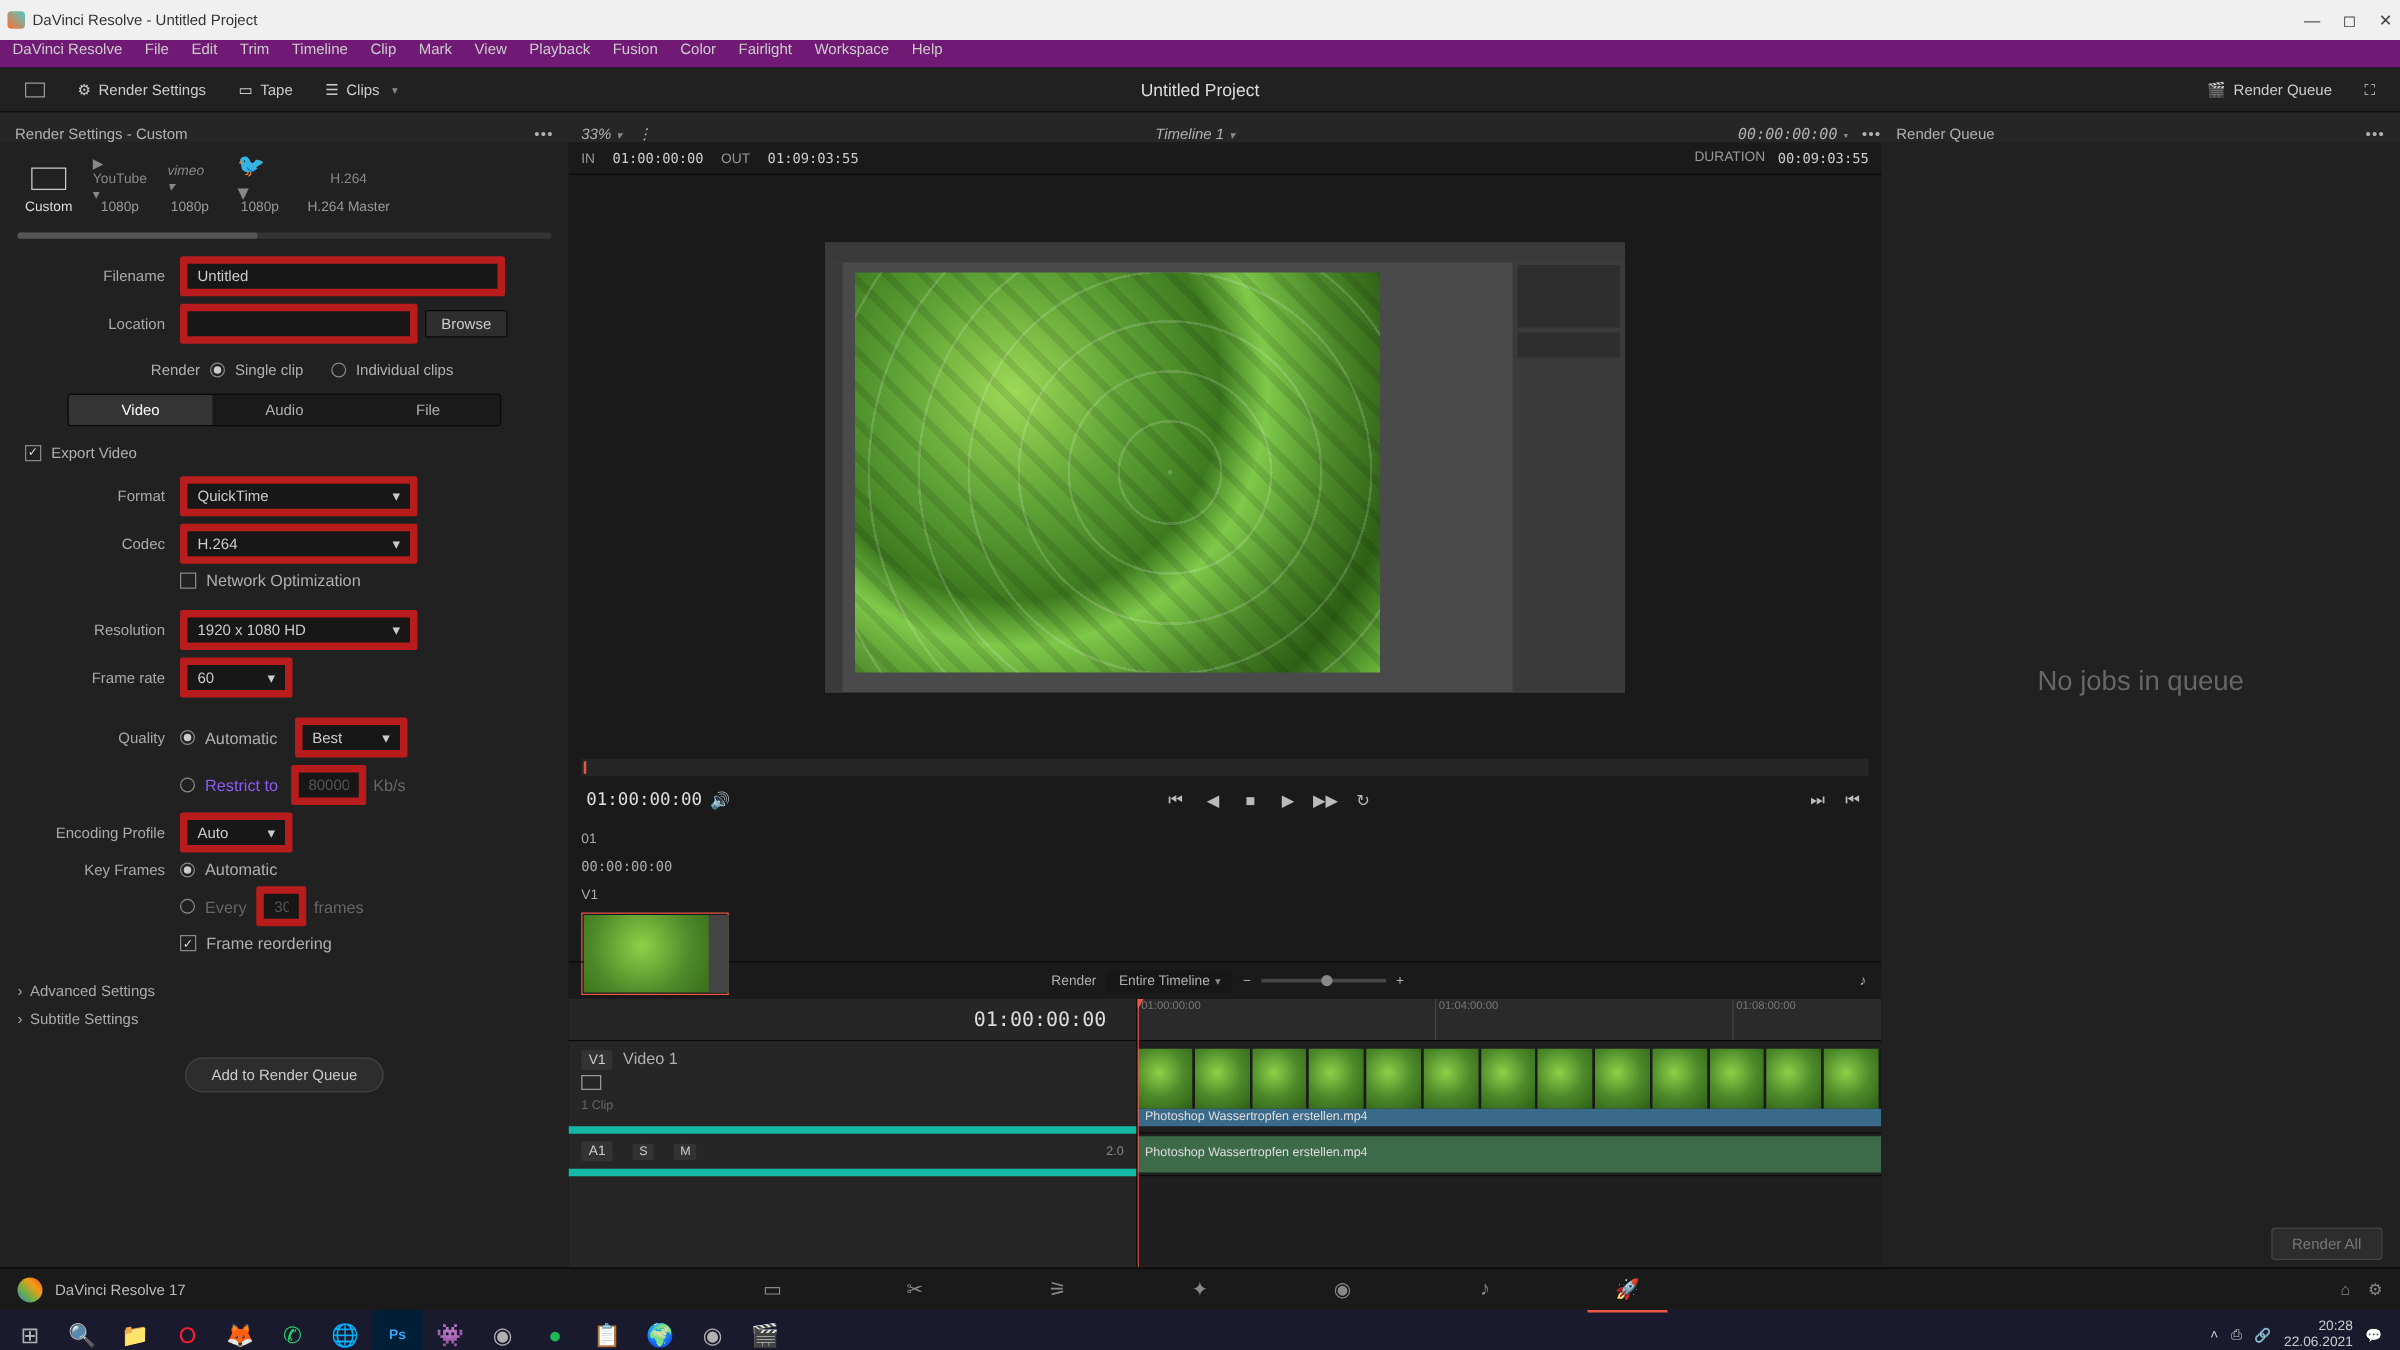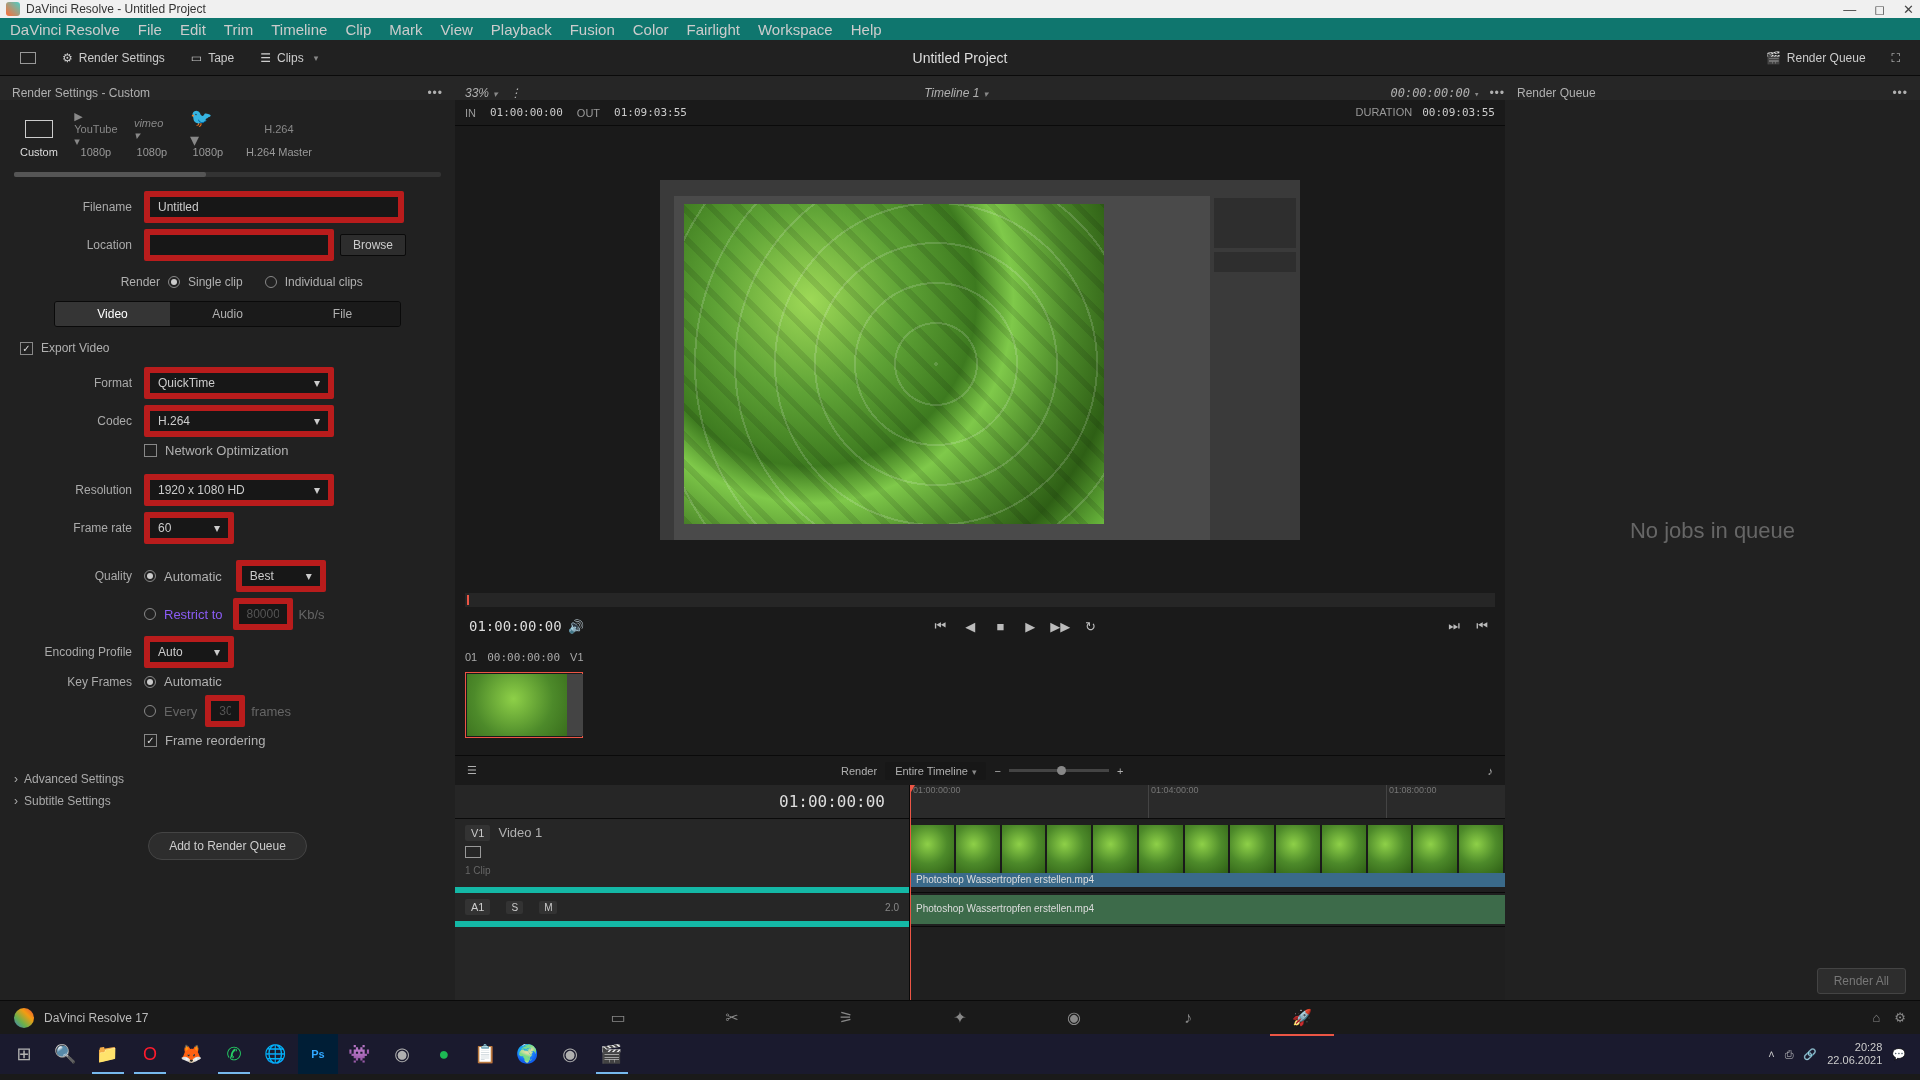--- a/index.html
+++ b/index.html
@@ -1,20 +1,20 @@
 <!DOCTYPE html>
 <html><head>
 <meta charset="utf-8">
 <style>
 * { margin: 0; padding: 0; box-sizing: border-box; font-family: 'Segoe UI', Arial, sans-serif; user-select: none; }
 body { background: #1a1a1a; width: 1920px; height: 1080px; overflow: hidden; color: #b0b0b0; font-size: 13px; }
-.title-bar { height: 18px; background: #f0f0f0; display: flex; align-items: center; padding: 0 6px; color: #333; font-size: 12px; }
+.title-bar { height: 32px; background: #f0f0f0; display: flex; align-items: center; padding: 0 6px; color: #333; font-size: 12px; }
 .title-bar .icon-app { width: 14px; height: 14px; background: linear-gradient(45deg,#ff6b35,#4ecdc4); border-radius: 3px; margin-right: 6px; }
 .title-bar .win-controls { margin-left: auto; display: flex; gap: 18px; font-size: 13px; color: #444; }
-.menu-bar { height: 22px; background: #0f766e; display: flex; align-items: center; padding: 0 10px; gap: 18px; font-size: 15px; color: #ccc; }
+.menu-bar { height: 22px; background: #701a75; display: flex; align-items: flex-start; padding: 0 10px; gap: 18px; font-size: 12px; color: #ccc; }
 .toolbar { height: 36px; background: #212121; border-bottom: 1px solid #0a0a0a; display: flex; align-items: center; padding: 0 12px; gap: 10px; }
 .toolbar-btn { display: flex; align-items: center; gap: 6px; padding: 4px 8px; font-size: 12px; color: #ccc; }
 .toolbar-center { position: absolute; left: 50%; transform: translateX(-50%); font-size: 14px; color: #ddd; font-weight: 500; }
 .toolbar-right { margin-left: auto; display: flex; align-items: center; gap: 10px; }
 .subheader { height: 24px; background: #262626; display: flex; align-items: flex-end; font-size: 12px; }
 .subheader-left { width: 455px; padding: 0 12px; display: flex; justify-content: space-between; align-items: center; }
 .subheader-center { flex: 1; display: flex; align-items: center; font-style: italic; }
 .subheader-center .zoom { margin-left: 10px; }
 .subheader-center .tl-name { margin-left: auto; margin-right: auto; }
 .subheader-center .tc { margin-right: 10px; }
@@ -60,21 +60,21 @@
 .ps-canvas { position:absolute; top:24px; left:24px; width:420px; height:320px; background: radial-gradient(circle at 30% 30%, #9ed957 0%, #5fa336 25%, #3d7a1f 45%, #7fc94a 55%, #4d8a2a 70%, #2e5f15 85%, #6ab83d 100%); }
 .ps-canvas::before { content:''; position:absolute; inset:0; background: repeating-radial-gradient(circle at 60% 50%, rgba(255,255,255,.15) 0 2px, transparent 2px 40px), repeating-linear-gradient(45deg, rgba(0,0,0,.1) 0 6px, transparent 6px 20px); }
 .scrubber { height:14px; background:#262626; margin:0 10px; position:relative; }
 .scrubber::after { content:''; position:absolute; left:2px; top:2px; width:2px; height:10px; background:#eb5545; }
 .transport { height:38px; display:flex; align-items:center; padding:0 14px; gap:6px; }
 .transport .tc-big { color:#ddd; font-family:monospace; font-size:14px; }
 .transport .play-group { margin:0 auto; display:flex; gap:12px; align-items:center; }
 .transport .end-group { display:flex; gap:10px; }
 .tbtn { width:18px; height:18px; display:flex; align-items:center; justify-content:center; color:#bbb; }
 .clip-strip { height:110px; padding:6px 10px; }
-.clip-info { font-size:11px; color:#aaa; margin-bottom:8px; display:flex; gap:10px; }
+.clip-info { font-size:11px; color:#aaa; margin-bottom:8px; display:flex; gap:10px;flex-direction:column; }
 .clip-thumb-wrap { width:118px; border:1px solid #eb5545; padding:1px; display:inline-block; }
 .clip-thumb { width:116px; height:62px; background: radial-gradient(circle at 40% 40%, #8ed048 0%, #4d8a2a 50%, #2e5f15 100%); position:relative; }
 .clip-thumb::after { content:''; position:absolute; right:0; top:0; width:16px; height:100%; background:#444; }
 .clip-label { font-size:11px; color:#aaa; margin-top:4px; }
 .tl-toolbar { height:30px; display:flex; align-items:center; padding:0 12px; gap:10px; border-top:1px solid #0a0a0a; font-size:11px; }
 .tl-toolbar .render-block { margin-left:auto; display:flex; align-items:center; gap:8px; }
 .tl-zoom { display:flex; align-items:center; gap:8px; }
 .tl-zoom .track { width:100px; height:3px; background:#444; position:relative; }
 .tl-zoom .track::after { content:''; position:absolute; left:48%; top:-3px; width:9px; height:9px; background:#888; border-radius:50%; }
 .timeline { flex:0 0 auto; display:flex; height:215px; }

